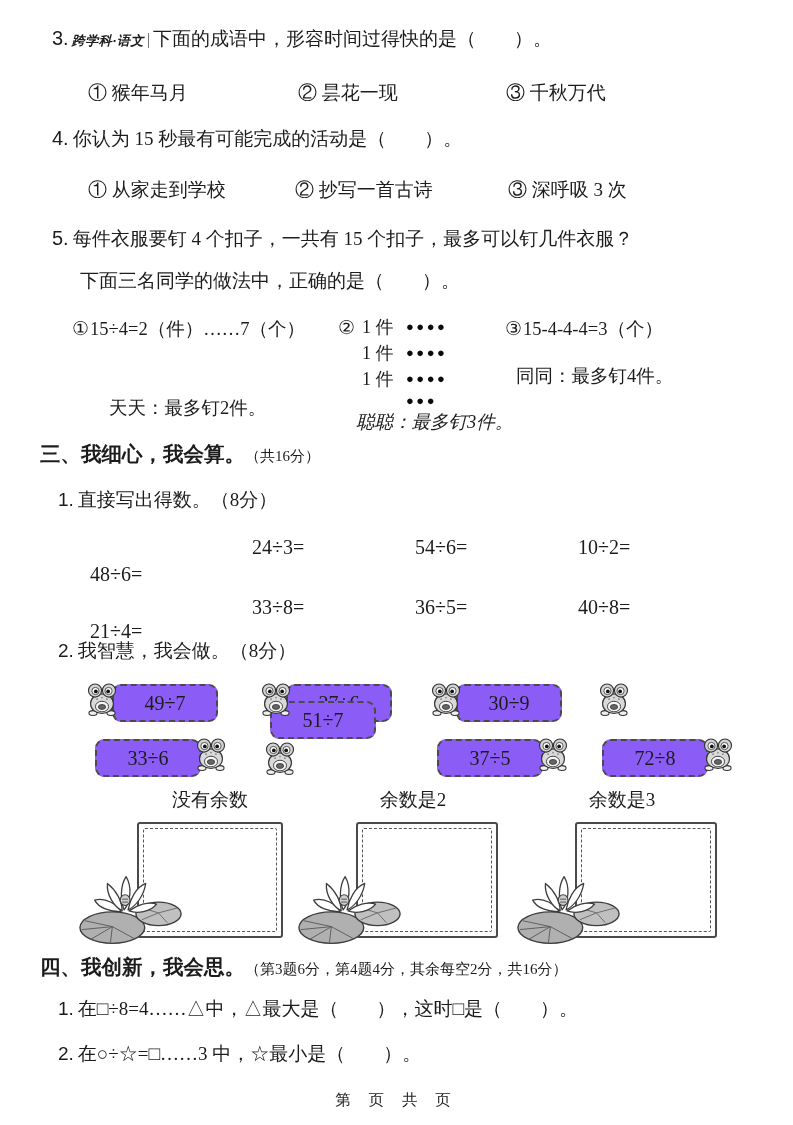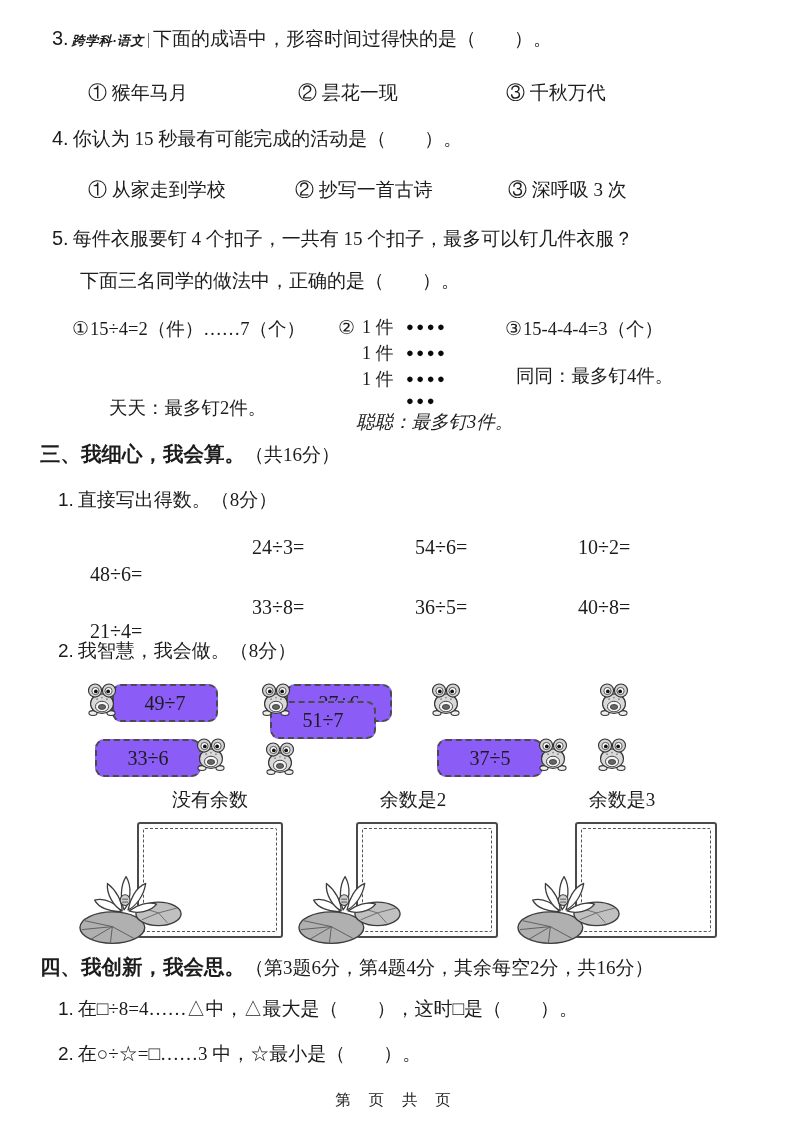--- a/index.html
+++ b/index.html
@@ -22,21 +22,21 @@
   }
   .formula { font-size:18.5px; white-space:nowrap; }
   .circled { font-size:19px; margin-right:1px; }
   .caption { font-size:18.5px; white-space:nowrap; }
   .m2-row { display:flex; align-items:center; height:26px; }
   .m2-label { width:24px; font-size:19px; }
   .m2-unit { width:44px; font-size:18px; }
   .m2-dots { font-size:13px; letter-spacing:2.5px; color:#0a0a0a; }
   .m2-dotsrow { height:17px; }
   .sec-title { font-family:"Liberation Sans", sans-serif; font-weight:bold; font-size:20.5px; }
-  .sec-score { font-family:"Liberation Serif", serif; font-weight:normal; font-size:19px; }
+  .sec-score { font-family:"Liberation Serif", serif; font-weight:normal; font-size:15px; }
   .div-cell { position:absolute; font-size:20px; white-space:nowrap; }
   .card { position:absolute; display:flex; align-items:flex-start; }
   .card-box {
     height:38px; min-width:106px; padding:0 14px;
     border:2.5px dashed #4a4a4a; border-radius:9px;
     display:flex; align-items:center; justify-content:center;
     font-size:20px; background:#8b5cf6; white-space:nowrap;
   }
   .frog-icon { width:36px; height:44px; flex:0 0 auto; }
   .card.left-frog .frog-icon { margin-right:-8px; margin-top:-2px; position:relative; z-index:2; }
@@ -179,20 +179,21 @@
 <div class="card left-frog" style="left:258px; top:680px;">
   <svg class="frog-icon" viewBox="0 0 44 42">
       <use href="#frog"></use>
     </svg>
   <div class="card-box">27÷6</div>
 </div>
 <div class="card left-frog" style="left:428px; top:680px;">
   <svg class="frog-icon" viewBox="0 0 44 42">
       <use href="#frog"></use>
     </svg>
+  <div class="card-box">30÷9</div>
 </div>
 <div class="card left-frog" style="left:596px; top:680px;">
   <svg class="frog-icon" viewBox="0 0 44 42">
       <use href="#frog"></use>
     </svg>
 </div>
 
 <div class="card right-frog" style="left:95px; top:735px;">
   <div class="card-box">33÷6</div>
   <svg class="frog-icon" viewBox="0 0 44 42">
@@ -205,20 +206,21 @@
       <use href="#frog"></use>
     </svg>
 </div>
 <div class="card right-frog" style="left:437px; top:735px;">
   <div class="card-box">37÷5</div>
   <svg class="frog-icon" viewBox="0 0 44 42">
       <use href="#frog"></use>
     </svg>
 </div>
 <div class="card right-frog" style="left:602px; top:735px;">
+  <div class="card-box">72÷8</div>
   <svg class="frog-icon" viewBox="0 0 44 42">
       <use href="#frog"></use>
     </svg>
 </div>
 
 <span class="cat-label" style="left:210px; top:787px;">没有余数</span>
 <span class="cat-label" style="left:413px; top:787px;">余数是2</span>
 <span class="cat-label" style="left:622px; top:787px;">余数是3</span>
 
 <div class="pond-box" style="left:137px; top:822px; width:146px; height:116px;">

